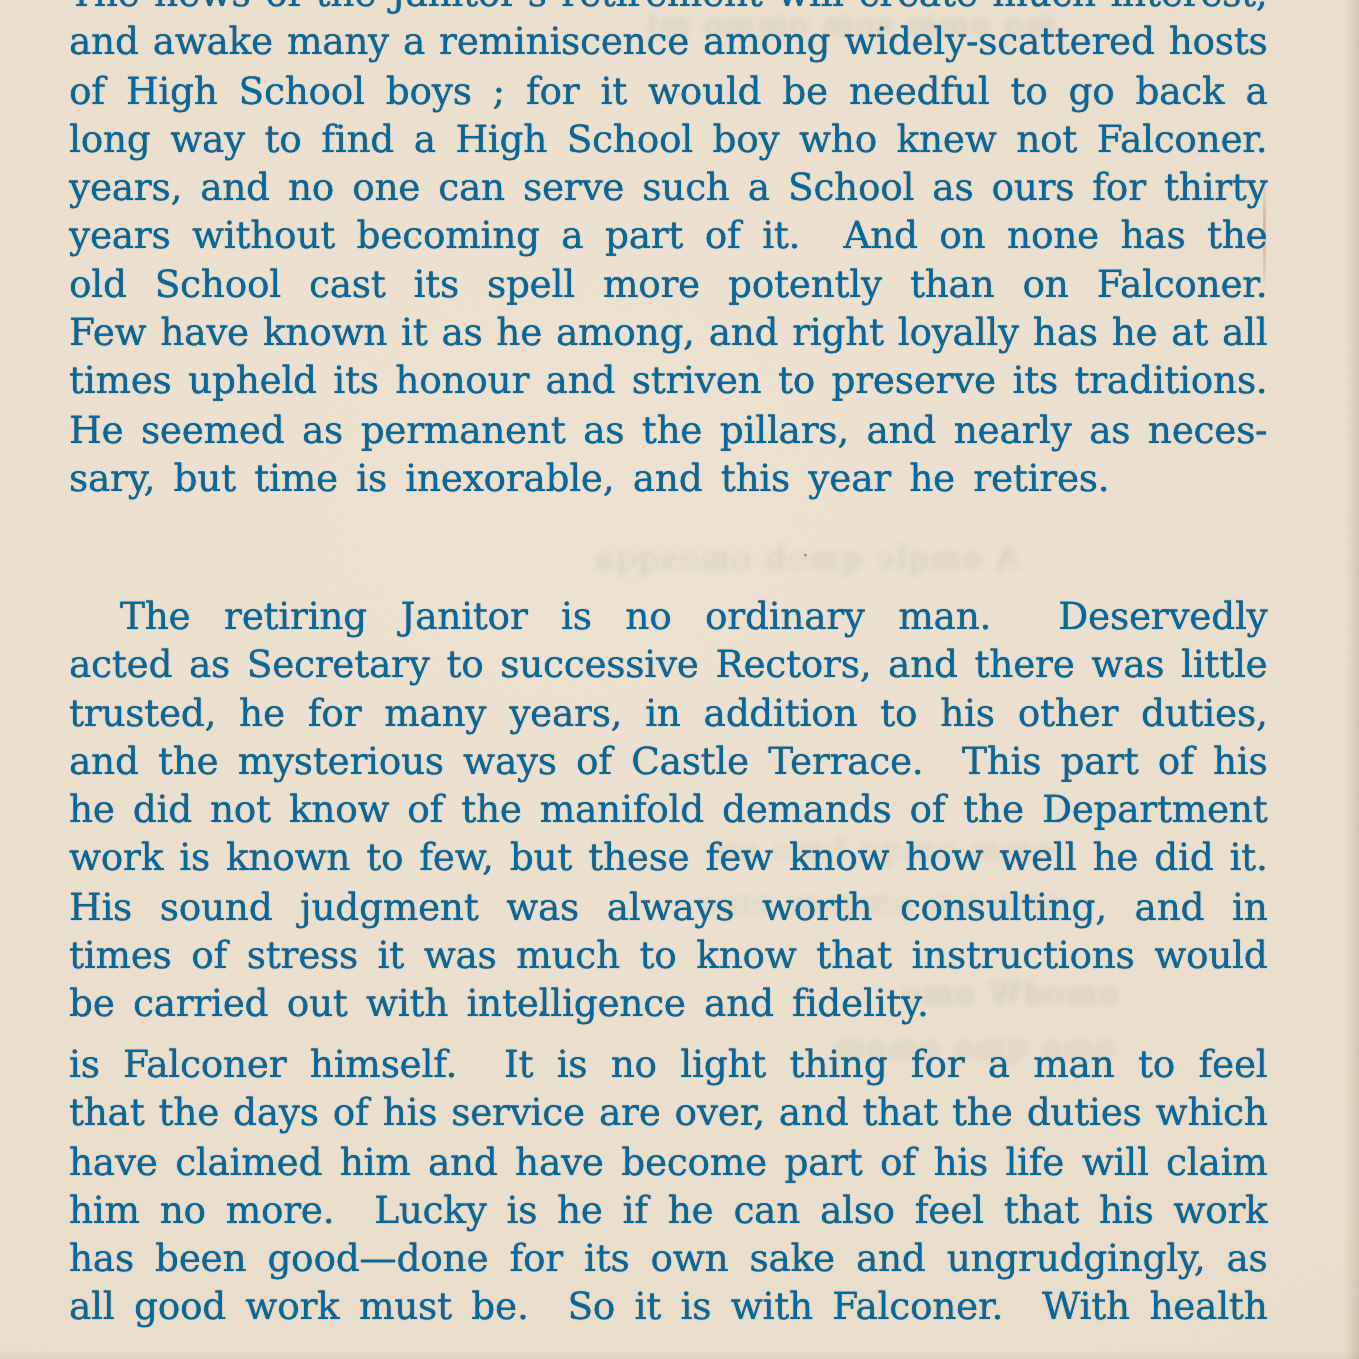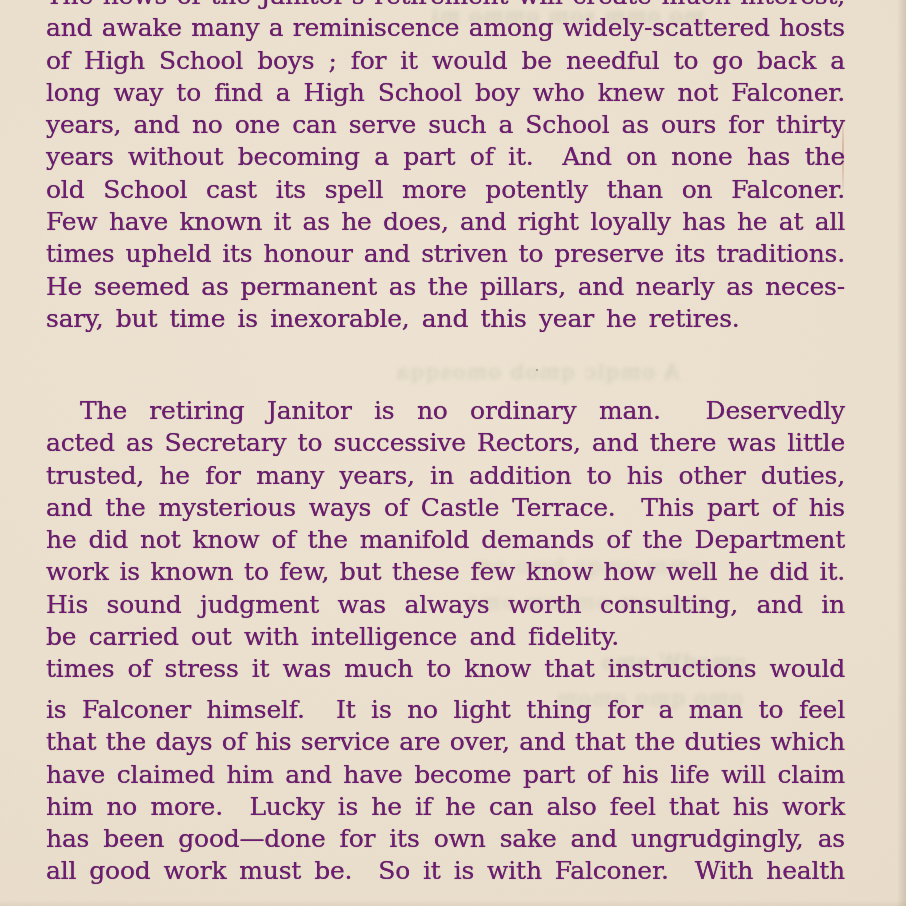--- a/index.html
+++ b/index.html
@@ -18,21 +18,21 @@
     background:linear-gradient(to right, rgba(118,98,76,0) 0%, rgba(118,98,76,0.20) 100%);
   }
   .edge-bottom {
     position:absolute; left:0; bottom:0; width:100%; height:6px;
     background:linear-gradient(to bottom, rgba(118,98,76,0) 0%, rgba(118,98,76,0.08) 100%);
   }
   .grain { position:absolute; inset:0; pointer-events:none; }
 
   .textblock {
     position:absolute; left:46px; top:0; width:799px; height:906px;
-    color:#701a75; font-size:25px; line-height:32.3px;
+    color:#0369a1; font-size:25px; line-height:32.3px;
     letter-spacing:-0.2px;
     text-shadow:0 0 0.7px rgba(47,43,38,0.85);
   }
   .para { position:absolute; left:0; width:100%; }
   .para-0 { top:-20px; }
   .para-1 { top:385px;margin-top:10px; }
   .para-2 { top:694px; }
   .line { width:100%; white-space:normal; }
   .line.just { text-align:justify; text-align-last:justify; word-spacing:1.5px; }
   .line.flush { text-align:left; word-spacing:4.5px; }
@@ -91,35 +91,35 @@
 
 <div class="textblock" id="textblock">
     <div class="para para-0">
       <div class="line just">The news of the Janitor's retirement will create much interest,</div>
       <div class="line just">and awake many a reminiscence among widely-scattered hosts</div>
       <div class="line just">of High School boys&nbsp;; for it would be needful to go back a</div>
       <div class="line just">long way to find a High School boy who knew not Falconer.</div>
       <div class="line just">years, and no one can serve such a School as ours for thirty</div>
       <div class="line just">years without becoming a part of it.&nbsp; And on none has the</div>
       <div class="line just">old School cast its spell more potently than on Falconer.</div>
-      <div class="line just">Few have known it as he does, and right loyally has he at all</div>
+      <div class="line just">Few have known it as he among, and right loyally has he at all</div>
       <div class="line just">times upheld its honour and striven to preserve its traditions.</div>
       <div class="line just">He seemed as permanent as the pillars, and nearly as neces-</div>
       <div class="line flush">sary, but time is inexorable, and this year he retires.</div>
     </div>
     <div class="para para-1">
       <div class="line just indent">The retiring Janitor is no ordinary man.&nbsp; Deservedly</div>
       <div class="line just">acted as Secretary to successive Rectors, and there was little</div>
       <div class="line just">trusted, he for many years, in addition to his other duties,</div>
       <div class="line just">and the mysterious ways of Castle Terrace.&nbsp; This part of his</div>
       <div class="line just">he did not know of the manifold demands of the Department</div>
       <div class="line just">work is known to few, but these few know how well he did it.</div>
       <div class="line just">His sound judgment was always worth consulting, and in</div>
+      <div class="line just">times of stress it was much to know that instructions would</div>
       <div class="line flush">be carried out with intelligence and fidelity.</div>
-      <div class="line just">times of stress it was much to know that instructions would</div>
     </div>
     <div class="para para-2">
       <div class="line just">is Falconer himself.&nbsp; It is no light thing for a man to feel</div>
       <div class="line just">that the days of his service are over, and that the duties which</div>
       <div class="line just">have claimed him and have become part of his life will claim</div>
       <div class="line just">him no more.&nbsp; Lucky is he if he can also feel that his work</div>
       <div class="line just">has been good—done for its own sake and ungrudgingly, as</div>
       <div class="line just">all good work must be.&nbsp; So it is with Falconer.&nbsp; With health</div>
     </div>
   </div>

